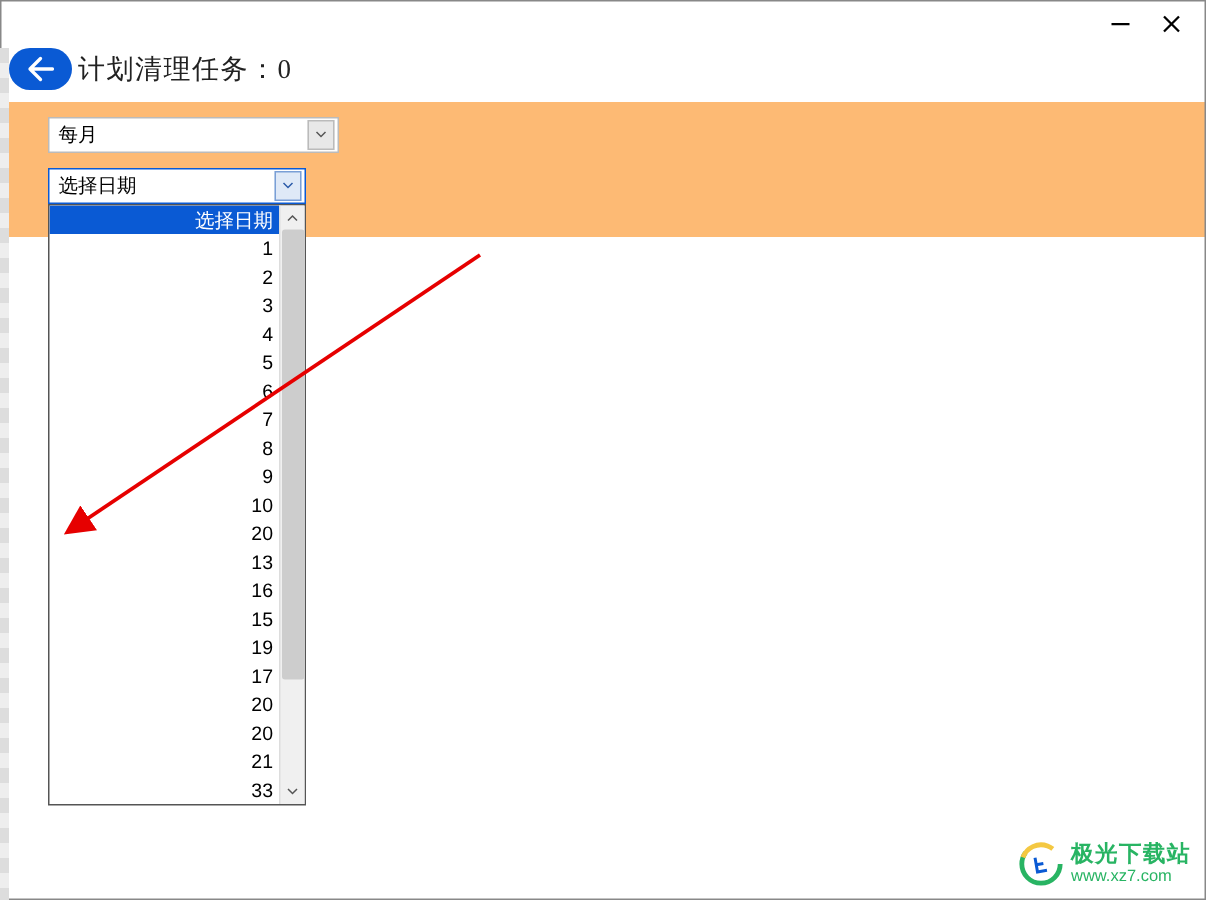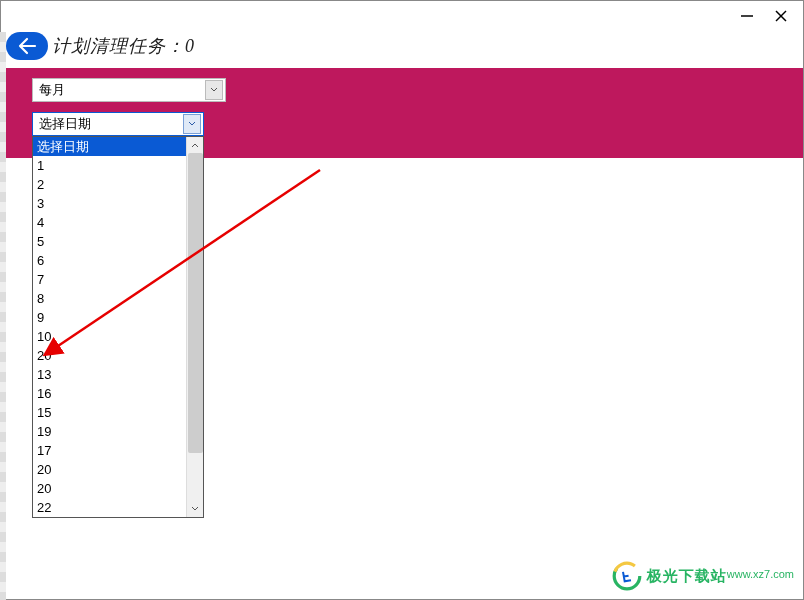--- a/index.html
+++ b/index.html
@@ -24,44 +24,44 @@
       align-items: center;
       padding-right: 16px;
       gap: 20px;
     }
     .title-bar svg { display: block; }
     .header {
       display: flex;
       align-items: center;
       padding: 0 8px 8px 6px;
       gap: 4px;
-      font-style: italic;
     }
     .back-btn {
       width: 42px;
       height: 28px;
       background: #0a5ad4;
       border-radius: 14px 14px 14px 14px;
       display: flex;
       align-items: center;
       justify-content: center;
       cursor: pointer;
       position: relative;
     }
     .back-btn svg { display: block; }
     .page-title {
       font-size: 18px;
       font-family: "SimSun", serif;
       color: #222;
       letter-spacing: 1px;
     }
     .controls-bar {
-      background: #be185d;
+      background: #fdba74;
       padding: 10px 0 48px 32px;
       position: relative;
+      text-align: right;
     }
     .select-wrap {
       display: block;
       margin-bottom: 8px;
     }
     .sel {
       width: 194px;
       height: 24px;
       background: #fff;
       border: 1px solid #bbb;
@@ -156,20 +156,21 @@
       align-items: center;
       gap: 4px;
       z-index: 30;
     }
     .wm-logo {
       width: 32px;
       height: 32px;
     }
     .wm-text {
       display: flex;
+      flex-direction: column;
       line-height: 1.1;
     }
     .wm-line1 {
       font-size: 15px;
       font-weight: bold;
       color: #28b463;
       letter-spacing: 1px;
     }
     .wm-line2 {
       font-size: 11px;
@@ -248,21 +249,22 @@
       <div class="list-item">9</div>
       <div class="list-item">10</div>
       <div class="list-item">20</div>
       <div class="list-item">13</div>
       <div class="list-item">16</div>
       <div class="list-item">15</div>
       <div class="list-item">19</div>
       <div class="list-item">17</div>
       <div class="list-item">20</div>
       <div class="list-item">20</div>
-      <div class="list-item">22</div>
+      <div class="list-item">21</div>
+      <div class="list-item">33</div>
     </div>
     <div class="scrollbar">
       <div class="scroll-arrow">
         <svg width="8" height="6" viewBox="0 0 8 6">
             <path d="M1 5 L4 2 L7 5" stroke="#555" stroke-width="1" fill="none"></path>
           </svg>
       </div>
       <div class="scroll-thumb"></div>
       <div class="scroll-arrow" style="position:absolute;bottom:0;width:100%;">
         <svg width="8" height="6" viewBox="0 0 8 6">

